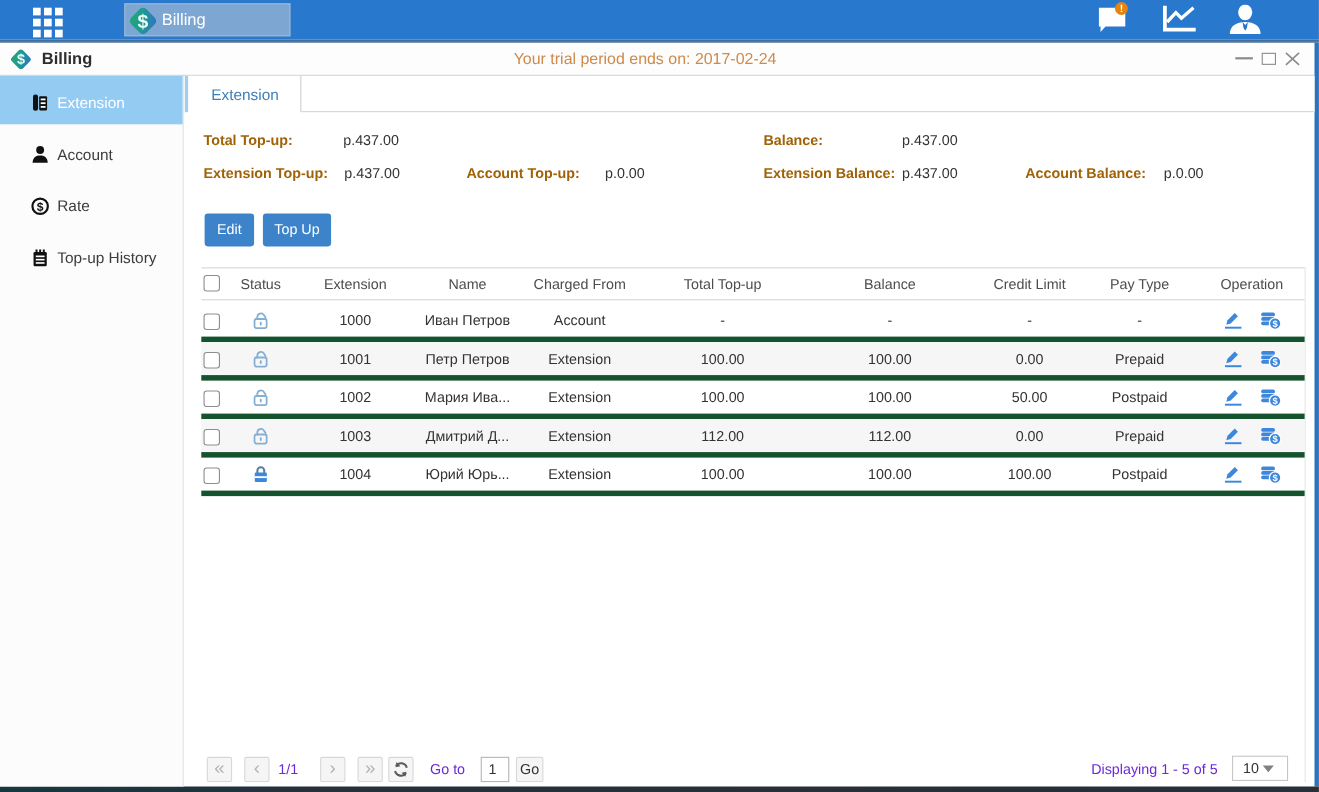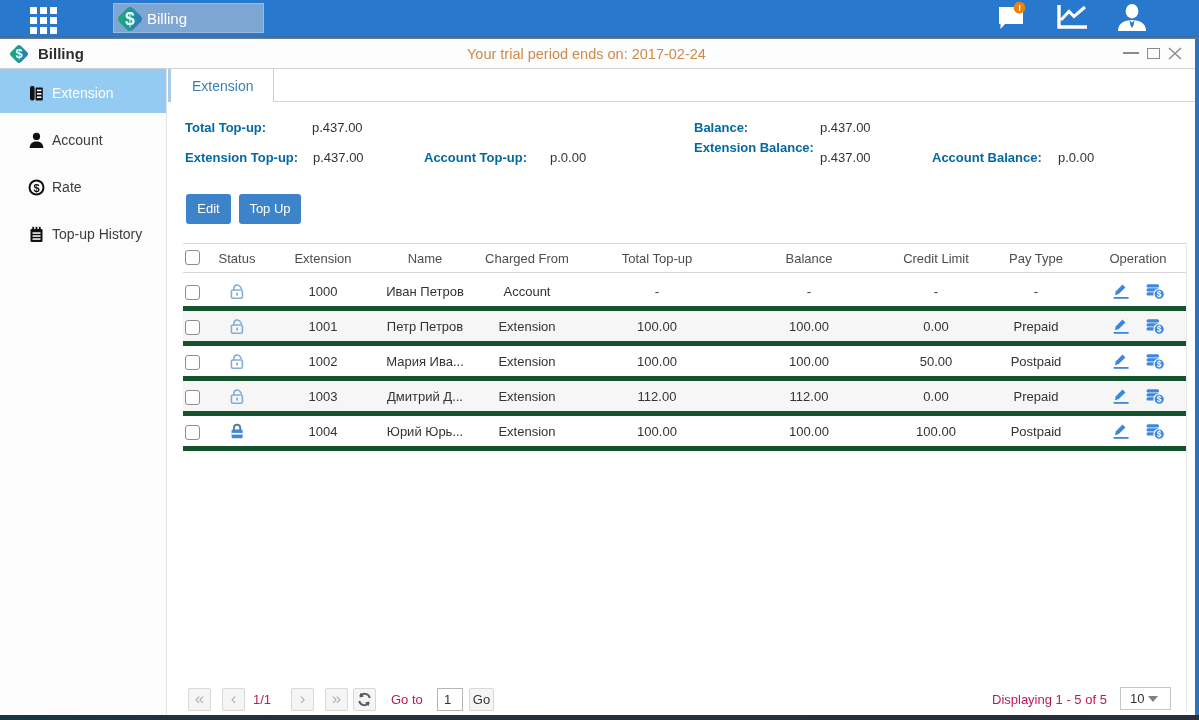--- a/index.html
+++ b/index.html
@@ -44,21 +44,21 @@
 .sitem.sel .lb { color:#fff; }
 
 
 #tabstrip { position:absolute; left:168px; top:69px; width:1027px; height:33px; background:#fff; }
 #tabline { position:absolute; left:106px; top:32px; width:921px; height:1px; background:#d4d4d4; }
 #tab1 { position:absolute; left:0; top:0; width:106px; height:33px; background:#fff;
   border-left:3px solid #a5cdea; border-right:1px solid #cfcfcf; }
 #tab1 span { position:absolute; left:21px; top:9px; font-size:14px; color:#3f7fb8; }
 
 
-.slabel { position:absolute; font-size:13px; font-weight:bold; color:#0369a1; }
+.slabel { position:absolute; font-size:13px; font-weight:bold; color:#a16207; }
 .sval { position:absolute; font-size:13px; color:#333; }
 
 
 .bluebtn { position:absolute; top:194px; height:30px; background:#3c83ca;
   border-radius:3px; color:#fff; font-size:13px; text-align:center; line-height:30px; }
 
 
 #thead { position:absolute; left:183px; top:243px; width:1003px; height:30px;
   border-top:1px solid #d7d7d7; border-bottom:1px solid #d7d7d7; }
 .hcell { position:absolute; top:7px; font-size:13px; color:#4d4d4d;
@@ -69,21 +69,21 @@
 .tcell { position:absolute; top:50%; transform:translate(-50%,-50%); font-size:13px;
   color:#333; white-space:nowrap; }
 .cb { position:absolute; left:2px; width:15px; height:15px; border:1px solid #8d8d8d;
   border-radius:3px; background:#fff; }
 .icw { position:absolute; transform:translate(-50%,-50%); top:50%; height:18px; }
 
 
 .pbtn { position:absolute; top:688px; width:23px; height:23px; background:#f5f5f5;
   border:1px solid #d8d8d8; border-radius:2px; color:#b3b3b3; text-align:center;
   font-size:17px; line-height:19px; }
-.ptxt { position:absolute; font-size:13px; color:#be185d;text-align:center; }
+.ptxt { position:absolute; font-size:13px; color:#6d28d9;text-align:center; }
 #goto-input { position:absolute; left:437px; top:688px; width:26px; height:23px;
   border:1px solid #b5b5b5; font-size:13px; color:#333; padding-left:6px; line-height:21px; background:#fff; }
 #gobtn { position:absolute; left:469px; top:688px; width:25px; height:23px;
   background:#f5f5f5; border:1px solid #d8d8d8; border-radius:2px; font-size:13px;
   color:#333; text-align:center; line-height:21px; }
 #pagesize { position:absolute; left:1120px; top:687px; width:51px; height:23px;
   border:1px solid #c6c6c6; background:#fff; }
 #pagesize span { position:absolute; left:9px; top:3px; font-size:13px; color:#333; }
 #pagesize .tri { position:absolute; left:27px; top:8px; width:0; height:0;
   border-left:5.5px solid transparent; border-right:5.5px solid transparent;
@@ -200,21 +200,21 @@
 
 <div class="slabel" style="left:185px;top:120px">Total Top-up:</div>
 <div class="sval" style="left:312px;top:120px">p.437.00</div>
 <div class="slabel" style="left:694px;top:120px">Balance:</div>
 <div class="sval" style="left:820px;top:120px">p.437.00</div>
 
 <div class="slabel" style="left:185px;top:150px">Extension Top-up:</div>
 <div class="sval" style="left:313px;top:150px">p.437.00</div>
 <div class="slabel" style="left:424px;top:150px">Account Top-up:</div>
 <div class="sval" style="left:550px;top:150px">p.0.00</div>
-<div class="slabel" style="left:694px;top:140px">Extension Balance:</div>
+<div class="slabel" style="left:694px;top:150px">Extension Balance:</div>
 <div class="sval" style="left:820px;top:150px">p.437.00</div>
 <div class="slabel" style="left:932px;top:150px">Account Balance:</div>
 <div class="sval" style="left:1058px;top:150px">p.0.00</div>
 
 <div class="bluebtn" style="left:186px;width:45px">Edit</div>
 <div class="bluebtn" style="left:239px;width:62px">Top Up</div>
 
 <div class="abs" style="left:1186px;top:243px;width:1px;height:468px;background:#e7e7e7"></div>
 
 <div id="thead">

